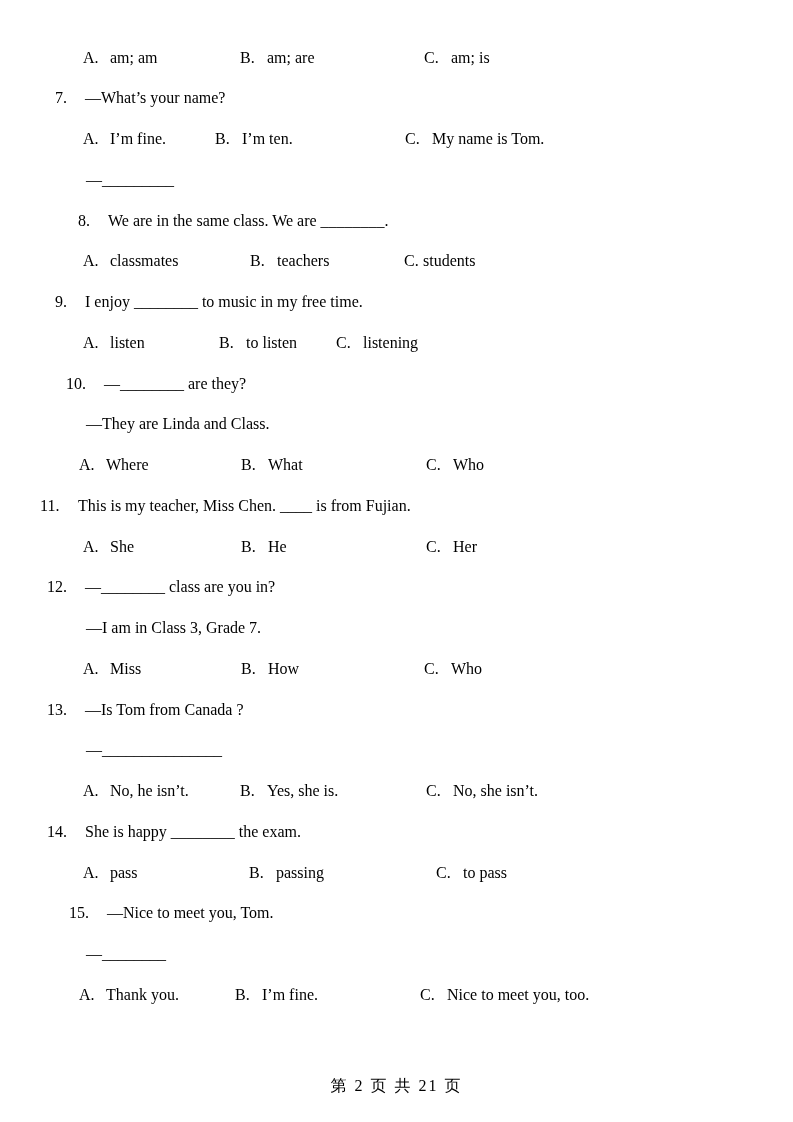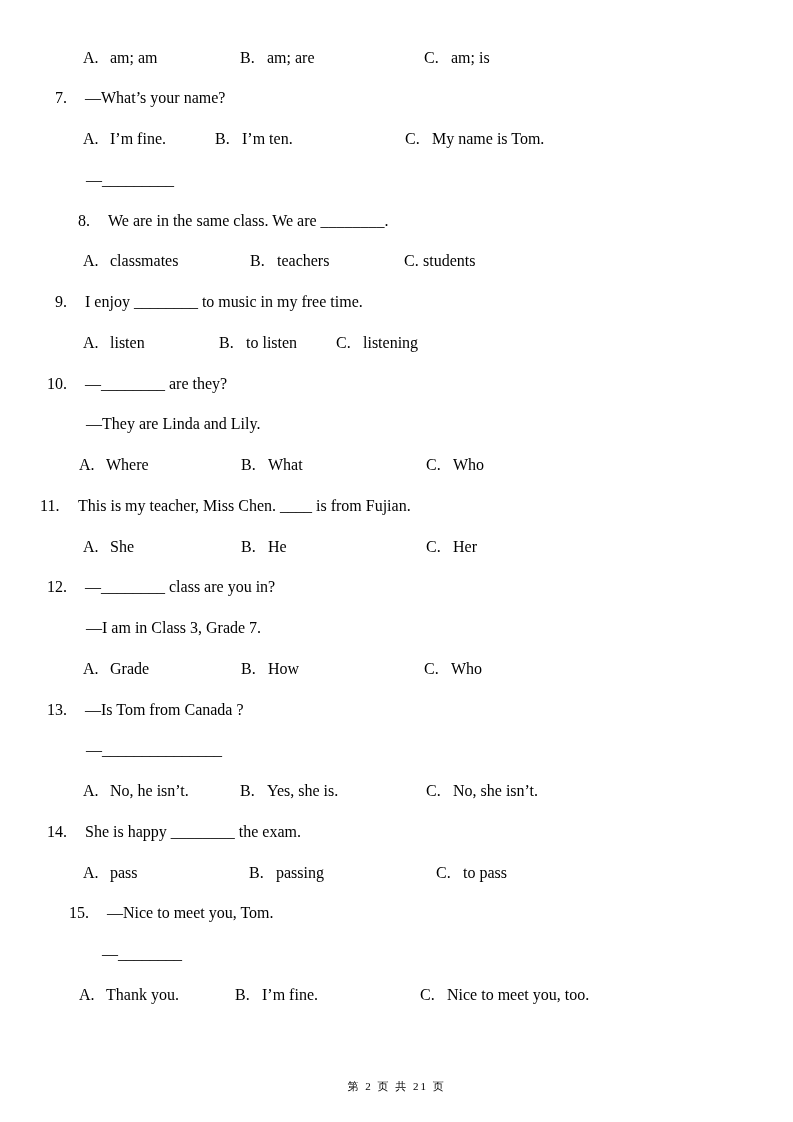--- a/index.html
+++ b/index.html
@@ -10,49 +10,49 @@
   }
   .content{position:absolute;top:37.5px;left:0;right:0;}
   .line{height:40.75px;line-height:40.75px;white-space:pre;padding-left:40px;}
   .qnum{display:inline-block;}
   .opts{position:relative;}
   .opt{position:absolute;top:0;}
   .opt-label{display:inline-block;width:27px;}
   .opt-label.narrow{width:19px;}
   .footer{
     position:absolute;top:1076px;left:0;width:100%;
-    text-align:center;font-size:11px;line-height:20px;
+    text-align:center;font-size:16px;line-height:20px;
     letter-spacing:2px;
   }
 </style>
 </head>
 <body>
 
 <div class="content" id="questions">
     <div class="line opts"><span class="opt" style="left: 83px;"><span class="opt-label">A.</span><span>am; am</span></span><span class="opt" style="left: 240px;"><span class="opt-label">B.</span><span>am; are</span></span><span class="opt" style="left: 424px;"><span class="opt-label">C.</span><span>am; is</span></span></div>
     <div class="line stem" style="padding-left: 55px;"><span class="qnum" style="width: 30px;">7.</span><span>—What’s your name?</span></div>
     <div class="line opts"><span class="opt" style="left: 83px;"><span class="opt-label">A.</span><span>I’m fine.</span></span><span class="opt" style="left: 215px;"><span class="opt-label">B.</span><span>I’m ten.</span></span><span class="opt" style="left: 405px;"><span class="opt-label">C.</span><span>My name is Tom.</span></span></div>
     <div class="line reply" style="padding-left: 86px;"><span>—_________</span></div>
     <div class="line stem" style="padding-left: 78px;"><span class="qnum" style="width: 30px;">8.</span><span>We are in the same class. We are ________.</span></div>
     <div class="line opts"><span class="opt" style="left: 83px;"><span class="opt-label">A.</span><span>classmates</span></span><span class="opt" style="left: 250px;"><span class="opt-label">B.</span><span>teachers</span></span><span class="opt" style="left: 404px;"><span class="opt-label narrow">C.</span><span>students</span></span></div>
     <div class="line stem" style="padding-left: 55px;"><span class="qnum" style="width: 30px;">9.</span><span>I enjoy ________ to music in my free time.</span></div>
     <div class="line opts"><span class="opt" style="left: 83px;"><span class="opt-label">A.</span><span>listen</span></span><span class="opt" style="left: 195px; margin-left: 24px;"><span class="opt-label">B.</span><span>to listen</span></span><span class="opt" style="left: 336px;"><span class="opt-label">C.</span><span>listening</span></span></div>
-    <div class="line stem" style="padding-left: 47px;"><span class="qnum" style="width: 38px;">10.</span><span>—________ are they?</span></div>
-    <div class="line reply" style="padding-left: 86px;"><span>—They are Linda and Lily.</span></div>
+    <div class="line stem" style="padding-left: 66px;"><span class="qnum" style="width: 38px;">10.</span><span>—________ are they?</span></div>
+    <div class="line reply" style="padding-left: 86px;"><span>—They are Linda and Class.</span></div>
     <div class="line opts"><span class="opt" style="left: 79px;"><span class="opt-label">A.</span><span>Where</span></span><span class="opt" style="left: 241px;"><span class="opt-label">B.</span><span>What</span></span><span class="opt" style="left: 426px;"><span class="opt-label">C.</span><span>Who</span></span></div>
     <div class="line stem" style=""><span class="qnum" style="width: 38px;">11.</span><span>This is my teacher, Miss Chen. ____ is from Fujian.</span></div>
     <div class="line opts"><span class="opt" style="left: 83px;"><span class="opt-label">A.</span><span>She</span></span><span class="opt" style="left: 241px;"><span class="opt-label">B.</span><span>He</span></span><span class="opt" style="left: 426px;"><span class="opt-label">C.</span><span>Her</span></span></div>
     <div class="line stem" style="padding-left: 47px;"><span class="qnum" style="width: 38px;">12.</span><span>—________ class are you in?</span></div>
     <div class="line reply" style="padding-left: 86px;"><span>—I am in Class 3, Grade 7.</span></div>
-    <div class="line opts"><span class="opt" style="left: 83px;"><span class="opt-label">A.</span><span>Grade</span></span><span class="opt" style="left: 241px;"><span class="opt-label">B.</span><span>How</span></span><span class="opt" style="left: 424px;"><span class="opt-label">C.</span><span>Who</span></span></div>
+    <div class="line opts"><span class="opt" style="left: 83px;"><span class="opt-label">A.</span><span>Miss</span></span><span class="opt" style="left: 241px;"><span class="opt-label">B.</span><span>How</span></span><span class="opt" style="left: 424px;"><span class="opt-label">C.</span><span>Who</span></span></div>
     <div class="line stem" style="padding-left: 47px;"><span class="qnum" style="width: 38px;">13.</span><span>—Is Tom from Canada ?</span></div>
     <div class="line reply" style="padding-left: 86px;"><span>—_______________</span></div>
     <div class="line opts"><span class="opt" style="left: 83px;"><span class="opt-label">A.</span><span>No, he isn’t.</span></span><span class="opt" style="left: 240px;"><span class="opt-label">B.</span><span>Yes, she is.</span></span><span class="opt" style="left: 426px;"><span class="opt-label">C.</span><span>No, she isn’t.</span></span></div>
     <div class="line stem" style="padding-left: 47px;"><span class="qnum" style="width: 38px;">14.</span><span>She is happy ________ the exam.</span></div>
     <div class="line opts"><span class="opt" style="left: 83px;"><span class="opt-label">A.</span><span>pass</span></span><span class="opt" style="left: 249px;"><span class="opt-label">B.</span><span>passing</span></span><span class="opt" style="left: 436px;"><span class="opt-label">C.</span><span>to pass</span></span></div>
     <div class="line stem" style="padding-left: 69px;"><span class="qnum" style="width: 38px;">15.</span><span>—Nice to meet you, Tom.</span></div>
-    <div class="line reply" style="padding-left: 86px; margin-left: 16px;"><span>—________</span></div>
+    <div class="line reply" style="padding-left: 86px;"><span>—________</span></div>
     <div class="line opts"><span class="opt" style="left: 79px;"><span class="opt-label">A.</span><span>Thank you.</span></span><span class="opt" style="left: 235px;"><span class="opt-label">B.</span><span>I’m fine.</span></span><span class="opt" style="left: 420px;"><span class="opt-label">C.</span><span>Nice to meet you, too.</span></span></div>
   </div>
 
 <div class="footer">
   <span>第 2 页 共 21 页</span>
 </div>
 
 </body></html>

